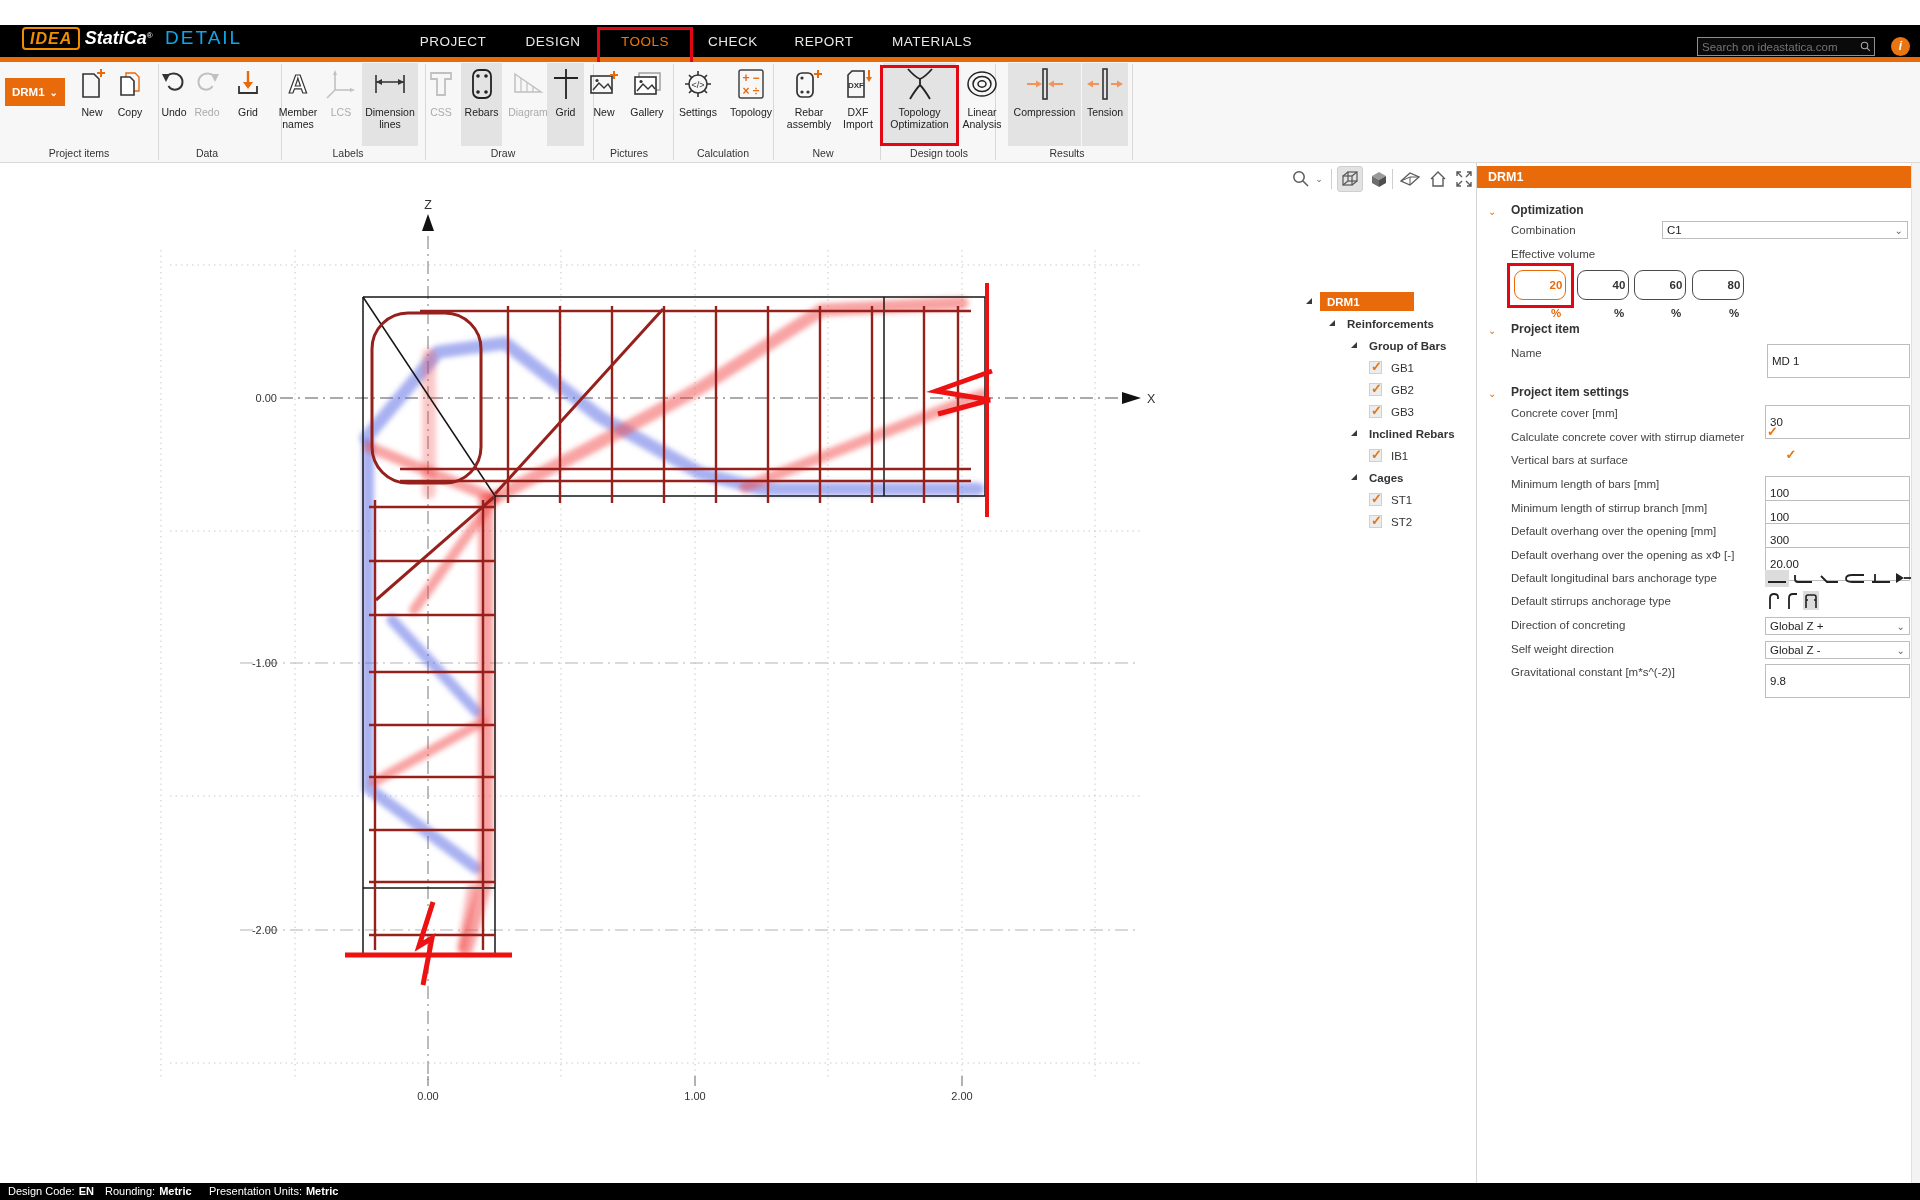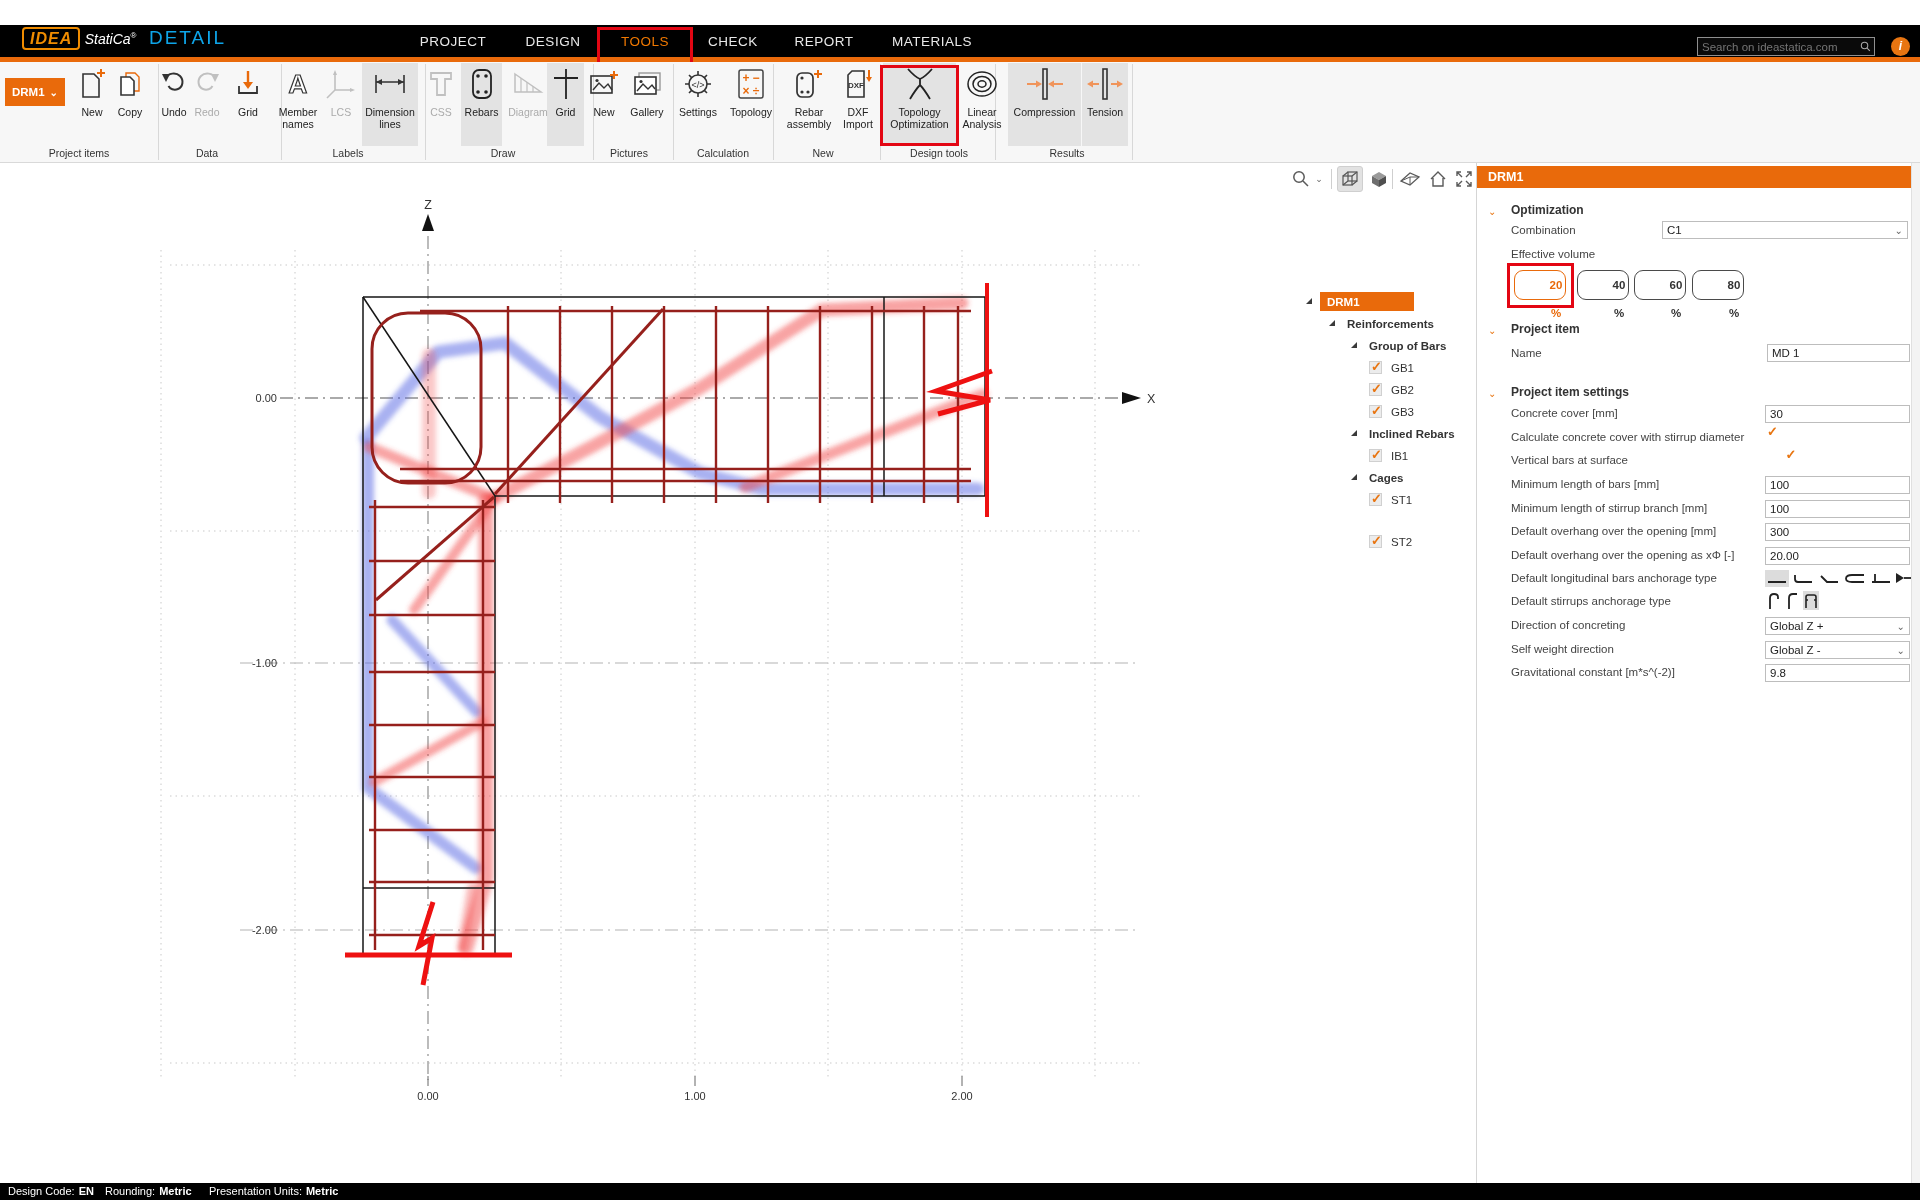--- a/index.html
+++ b/index.html
@@ -10,21 +10,21 @@
 
   
   #titlebar { left:0; top:0; width:1920px; height:25px; background:#000; }
   #menubar  { left:0; top:25px; width:1920px; height:33px; background:#000; }
   #orange-line { left:0; top:57px; width:1920px; height:5px; background:#E96A0B; }
   .win-title { color:#ddd; font-size:12px; }
   .winbtn { color:#ccc; font-size:13px; width:28px; text-align:center; cursor:default; }
 
   .logo-idea { border:2px solid #F08C00; border-radius:4px; color:#F08C00;
     font-weight:bold; font-style:italic; font-size:16px; padding:1px 6px; letter-spacing:1px;}
-  .logo-statica { color:#fff; font-weight:normal; font-style:italic; font-size:14px;margin-top:12px; }
+  .logo-statica { color:#fff; font-weight:bold; font-style:italic; font-size:18px;margin-top:12px; }
   .logo-reg { color:#fff; font-size:8px; vertical-align:super; }
   .logo-module { color:#0ea5e9; font-size:19px; letter-spacing:2px; }
 
   .menu-item { color:#e8e8e8; font-size:13.5px; letter-spacing:.5px; text-align:center;
     transform:translateX(-50%); cursor:pointer; }
   .menu-item.active { color:#F07800; }
   .redbox { border:3px solid #E30613; }
 
   #searchbox { left:1697px; top:37px; width:178px; height:19px; background:#0a0a0a;
     border:1px solid #8f8f8f; display:flex; align-items:center; }
@@ -76,21 +76,21 @@
   #panel { left:1477px; top:163px; width:443px; height:1020px; background:#fff; }
   #panel-header { position:absolute; left:0px; top:3px; width:434px; height:22px;
     background:#E96A0B; color:#fff; font-weight:bold; font-size:12.5px;
     display:flex; align-items:center; padding-left:11px; }
   .sec-chev { position:absolute; color:#E87511; font-size:11px; left:11px; width:12px; }
   .sec-title { position:absolute; left:34px; font-size:12px; font-weight:bold; color:#333;
     white-space:nowrap; }
   .prow-label { position:absolute; left:34px; font-size:11.5px; color:#444;
     white-space:nowrap; }
   .pinput { position:absolute; height:18px; border:1px solid #bdbdbd; background:#fff;
-    font-size:11.5px; color:#222; padding:0 4px; font-family:inherit; outline:none; }
+    font-size:11.5px; color:#222; padding:16px 4px; font-family:inherit; outline:none; }
   .pselect { position:absolute; height:18px; border:1px solid #bdbdbd; background:#fff;
     font-size:11.5px; color:#222; display:flex; align-items:center; padding:4px 4px;
     cursor:pointer; }
   .pselect .chevr { margin-left:auto; color:#666; font-size:10px; }
   .volbtn { position:absolute; width:52px; height:30px; border:1.5px solid #4a4a4a;
     border-radius:9px; background:#fff; font-size:11.5px; font-weight:bold; color:#333;
     text-align:center; line-height:28px; cursor:pointer;padding-left:32px; }
   .volbtn.active { border-color:#E96A0B; color:#E96A0B; }
   .ancbox { position:absolute; width:24px; height:17px; display:flex; align-items:center;
     justify-content:center; cursor:pointer; }
@@ -607,21 +607,21 @@
           <span>IB1</span>
         </div>
       <div class="tree-exp" style="left:51px; top:186px;"></div>
       <div class="tree-row bold" style="left:69px; top:180px;">
           <span>Cages</span>
         </div>
       <div class="tree-row" style="left:69px; top:202px;">
           <span class="tcheck"></span>
           <span>ST1</span>
         </div>
-      <div class="tree-row" style="left:69px; top:224px;margin-top:20px;">
+      <div class="tree-row" style="left:69px; top:224px;">
           <span class="tcheck"></span>
           <span>ST2</span>
         </div>
     </div>
   </div>
 
   <div class="abs" id="panel">
     <div id="panel-header">
         <span>DRM1</span>
       </div>

